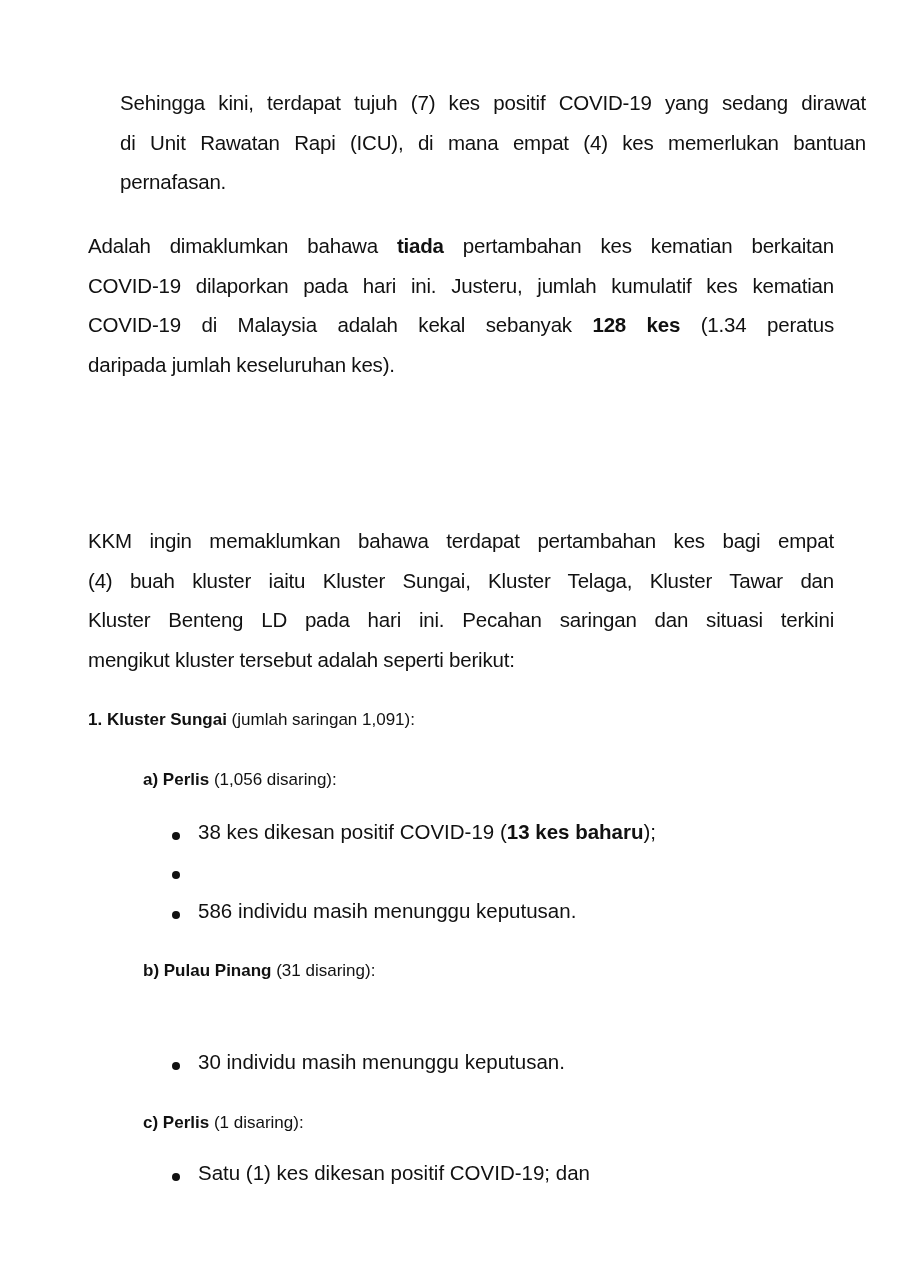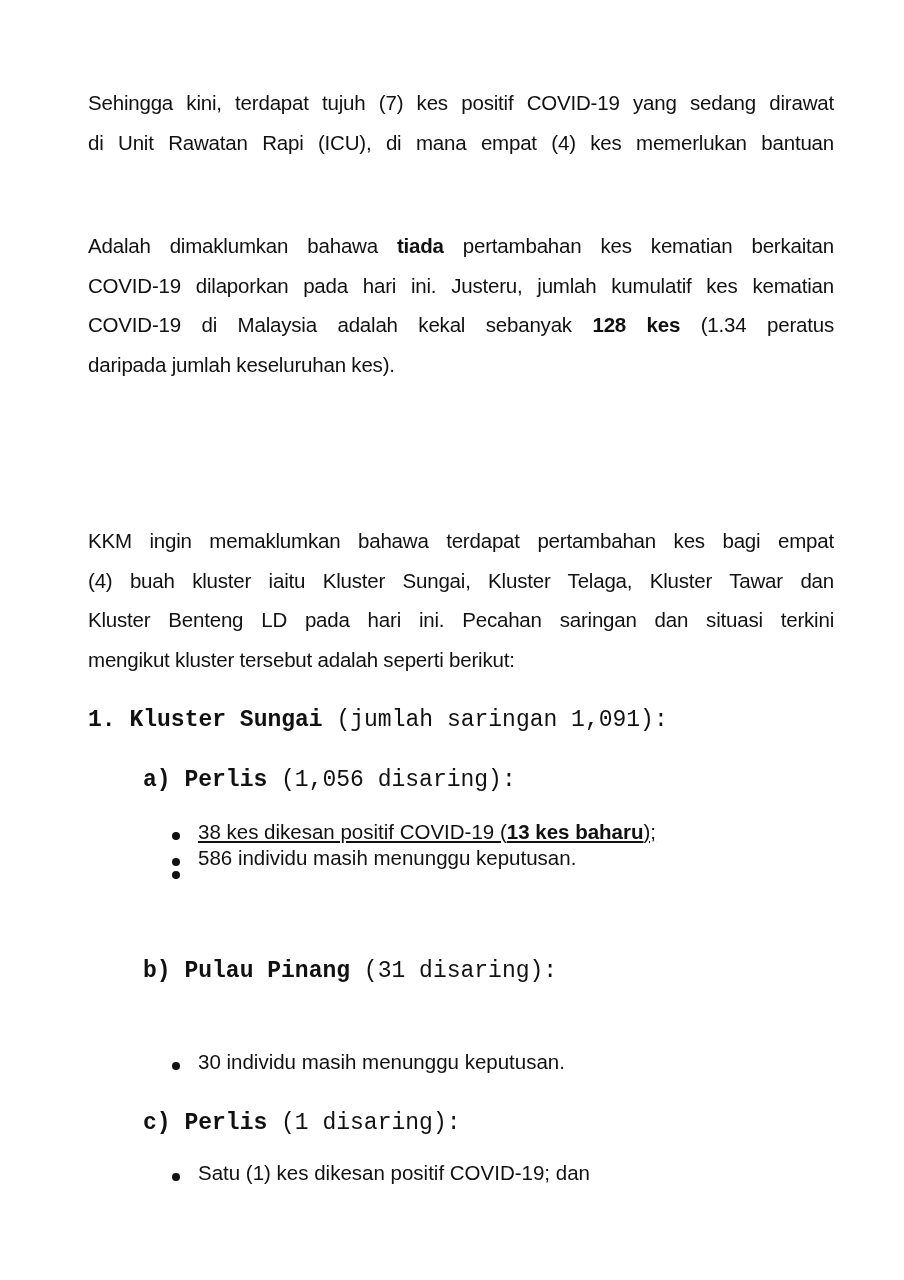--- a/index.html
+++ b/index.html
@@ -14,35 +14,36 @@
     letter-spacing: -0.2px;
   }
   .para .line { display: block; text-align: justify; text-align-last: justify; white-space: nowrap; }
   .para .line.last { text-align-last: left; }
   b { font-weight: bold; }
   .heading {
     position: absolute; left: 88px; top: 466px;
     font-size: 20.5px; font-weight: bold; text-decoration: underline;
     text-underline-offset: 3px; letter-spacing: -0.3px;
   }
-  .item-title { position: absolute; font-size: 23px; line-height: 28px; white-space: nowrap; font-family: Liberation Mono, monospace; }
+  .item-title { position: absolute; font-size: 17px; line-height: 28px; white-space: nowrap; }
   .bullet-row { position: absolute; left: 172px; font-size: 20.5px; line-height: 28px; white-space: nowrap; }
   .bullet-row .dot {
     display: inline-block; width: 8px; height: 8px; border-radius: 50%;
     background: #111; margin-right: 18px; vertical-align: middle; position: relative; top: 2px;
   }
 </style>
 </head>
 <body>
 
 <div class="page">
 
-  <div class="para" style="top:83px;">
+  <div class="para" style="top:83px;margin-left:32px;">
     <span class="line">Sehingga kini, terdapat tujuh (7) kes positif COVID-19 yang sedang dirawat</span>
     <span class="line">di Unit Rawatan Rapi (ICU), di mana empat (4) kes memerlukan bantuan</span>
+    <span class="line last">pernafasan.</span>
   </div>
 
   <div class="para" style="top:226px;">
     <span class="line"><span>Adalah dimaklumkan bahawa </span><b>tiada</b><span> pertambahan kes kematian berkaitan</span></span>
     <span class="line">COVID-19 dilaporkan pada hari ini. Justeru, jumlah kumulatif kes kematian</span>
     <span class="line"><span>COVID-19 di Malaysia adalah kekal sebanyak </span><b>128 kes</b><span> (1.34 peratus</span></span>
     <span class="line last">daripada jumlah keseluruhan kes).</span>
   </div>
 
 
@@ -55,27 +56,27 @@
 
   <div class="item-title" style="left:88px; top:706px;">
     <b>1.</b>
     <b>Kluster Sungai</b><span> (jumlah saringan 1,091):</span>
   </div>
 
   <div class="item-title" style="left:143px; top:766px;">
     <b>a)</b>
     <b>Perlis</b><span> (1,056 disaring):</span>
   </div>
-  <div class="bullet-row" style="top:818px;text-decoration:underline;">
+  <div class="bullet-row" style="top:818px;">
     <span class="dot"></span><span>38 kes dikesan positif COVID-19 (</span><b>13 kes baharu</b><span>);</span>
   </div>
   <div class="bullet-row" style="top:857px;">
     <span class="dot"></span>
   </div>
-  <div class="bullet-row" style="top:844px;text-align:right;">
+  <div class="bullet-row" style="top:897px;text-align:right;">
     <span class="dot"></span><span>586 individu masih menunggu keputusan.</span>
   </div>
 
   <div class="item-title" style="left:143px; top:957px;">
     <b>b)</b>
     <b>Pulau Pinang</b><span> (31 disaring):</span>
   </div>
   <div class="bullet-row" style="top:1048px;">
     <span class="dot"></span><span>30 individu masih menunggu keputusan.</span>
   </div>

